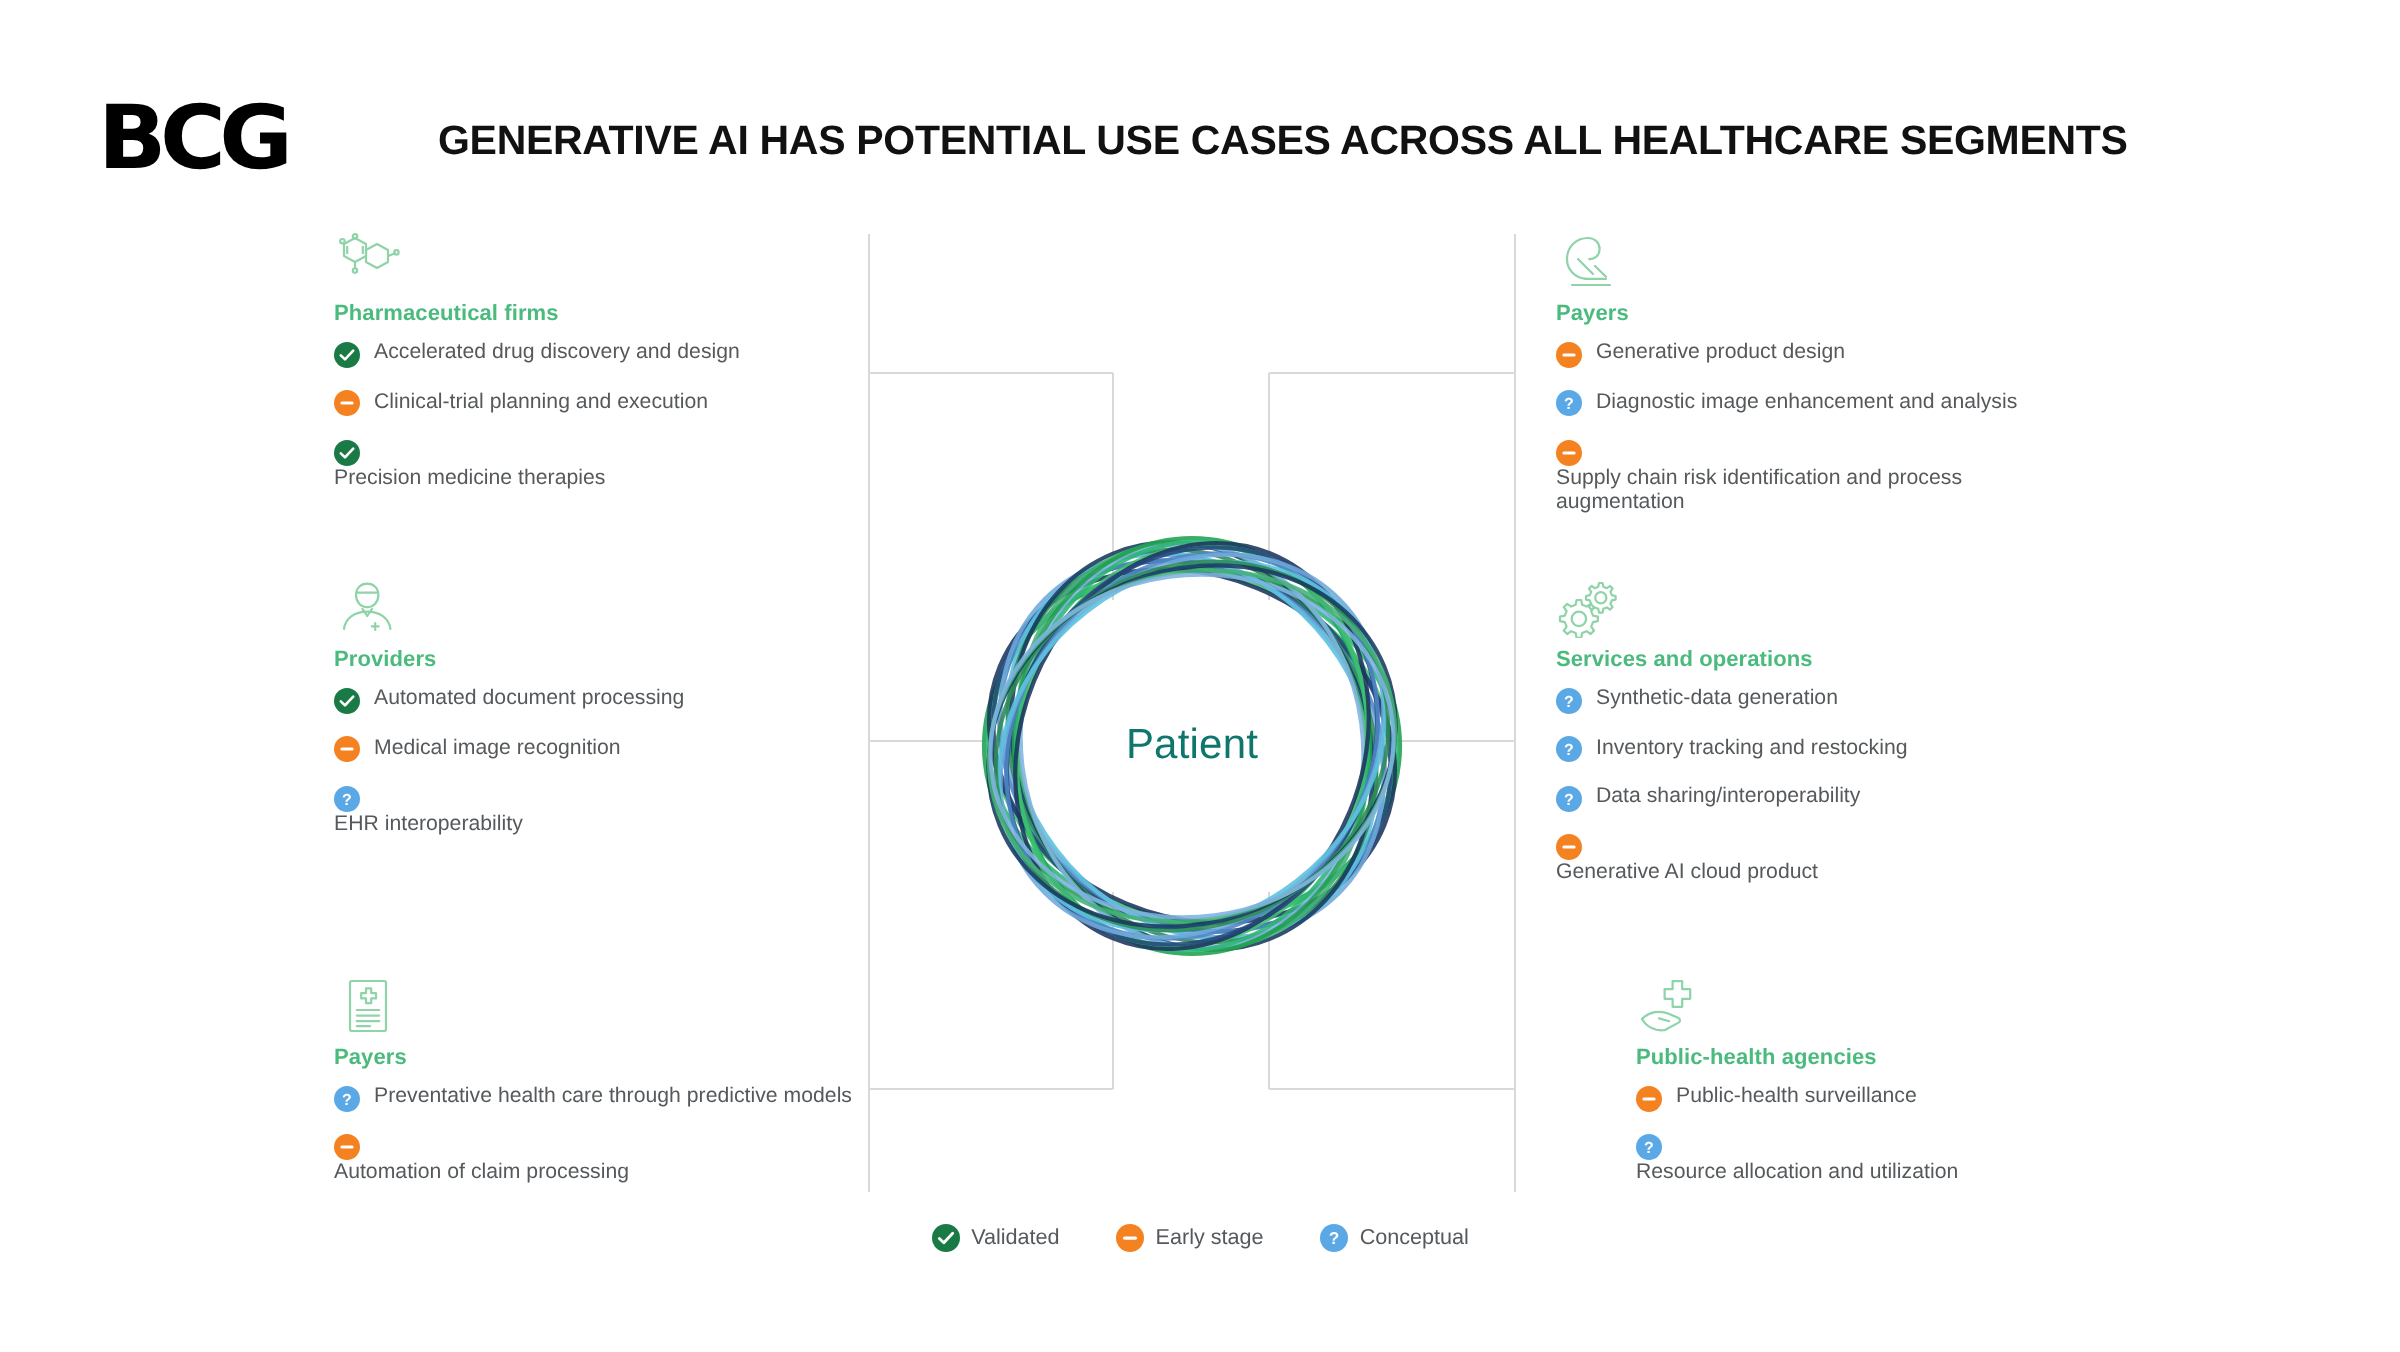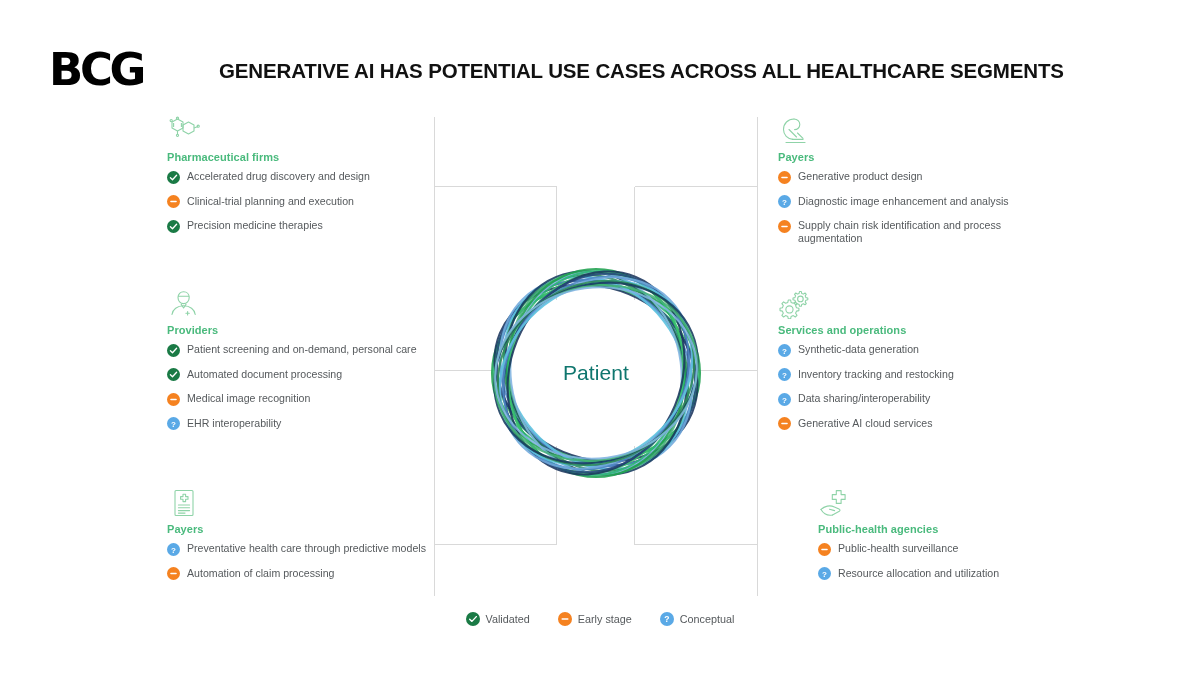--- a/index.html
+++ b/index.html
@@ -99,21 +99,21 @@
     color: #4aba7d;
     margin-bottom: 7px;
     letter-spacing: 0.05px;
   }
 
   .item {
     display: flex;
     align-items: flex-start;
     margin-bottom: 11px;
   }
-  .item:last-child { margin-bottom: 0; }
+  .item:last-child { margin-bottom: 0; flex-direction: column; }
 
   .badge {
     flex: 0 0 auto;
     width: 13px;
     height: 13px;
     border-radius: 50%;
     margin-right: 7px;
     margin-top: 0.5px;
     position: relative;
   }
@@ -318,29 +318,20 @@
       </svg>
     </div>
     <div class="seg-title">Providers</div>
     <div class="item">
       <span class="badge">
         <svg width="13" height="13" viewBox="0 0 13 13">
           <circle cx="6.5" cy="6.5" r="6.5" fill="#1a7a45"></circle>
           <path d="M3.4 6.7 L5.5 8.7 L9.6 4.3" fill="none" stroke="#ffffff" stroke-width="1.3" stroke-linecap="round" stroke-linejoin="round"></path>
         </svg>
       </span>
-      <span class="item-text">Patient screening and on-demand, personal care</span>
-    </div>
-    <div class="item">
-      <span class="badge">
-        <svg width="13" height="13" viewBox="0 0 13 13">
-          <circle cx="6.5" cy="6.5" r="6.5" fill="#1a7a45"></circle>
-          <path d="M3.4 6.7 L5.5 8.7 L9.6 4.3" fill="none" stroke="#ffffff" stroke-width="1.3" stroke-linecap="round" stroke-linejoin="round"></path>
-        </svg>
-      </span>
       <span class="item-text">Automated document processing</span>
     </div>
     <div class="item">
       <span class="badge">
         <svg width="13" height="13" viewBox="0 0 13 13">
           <circle cx="6.5" cy="6.5" r="6.5" fill="#f58220"></circle>
           <rect x="3.2" y="5.8" width="6.6" height="1.5" rx="0.75" fill="#ffffff"></rect>
         </svg>
       </span>
       <span class="item-text">Medical image recognition</span>
@@ -394,21 +385,21 @@
       </span>
       <span class="item-text">Data sharing/interoperability</span>
     </div>
     <div class="item">
       <span class="badge">
         <svg width="13" height="13" viewBox="0 0 13 13">
           <circle cx="6.5" cy="6.5" r="6.5" fill="#f58220"></circle>
           <rect x="3.2" y="5.8" width="6.6" height="1.5" rx="0.75" fill="#ffffff"></rect>
         </svg>
       </span>
-      <span class="item-text">Generative AI cloud services</span>
+      <span class="item-text">Generative AI cloud product</span>
     </div>
   </div>
 <div class="segment left" style="left:167px; top:488px;">
     <div class="seg-icon">
       <svg width="34" height="30" viewBox="0 0 34 30">
         <g fill="none" stroke="#8fd3a8" stroke-width="1.1" stroke-linecap="round" stroke-linejoin="round">
           <rect x="8" y="2.5" width="18" height="25" rx="1"></rect>
           <path d="M16 6.2 L18.6 6.2 L18.6 8.6 L21 8.6 L21 11.2 L18.6 11.2 L18.6 13.6 L16 13.6 L16 11.2 L13.6 11.2 L13.6 8.6 L16 8.6 Z"></path>
           <path d="M11.4 17 L22.6 17"></path>
           <path d="M11.4 19.8 L22.6 19.8"></path>

